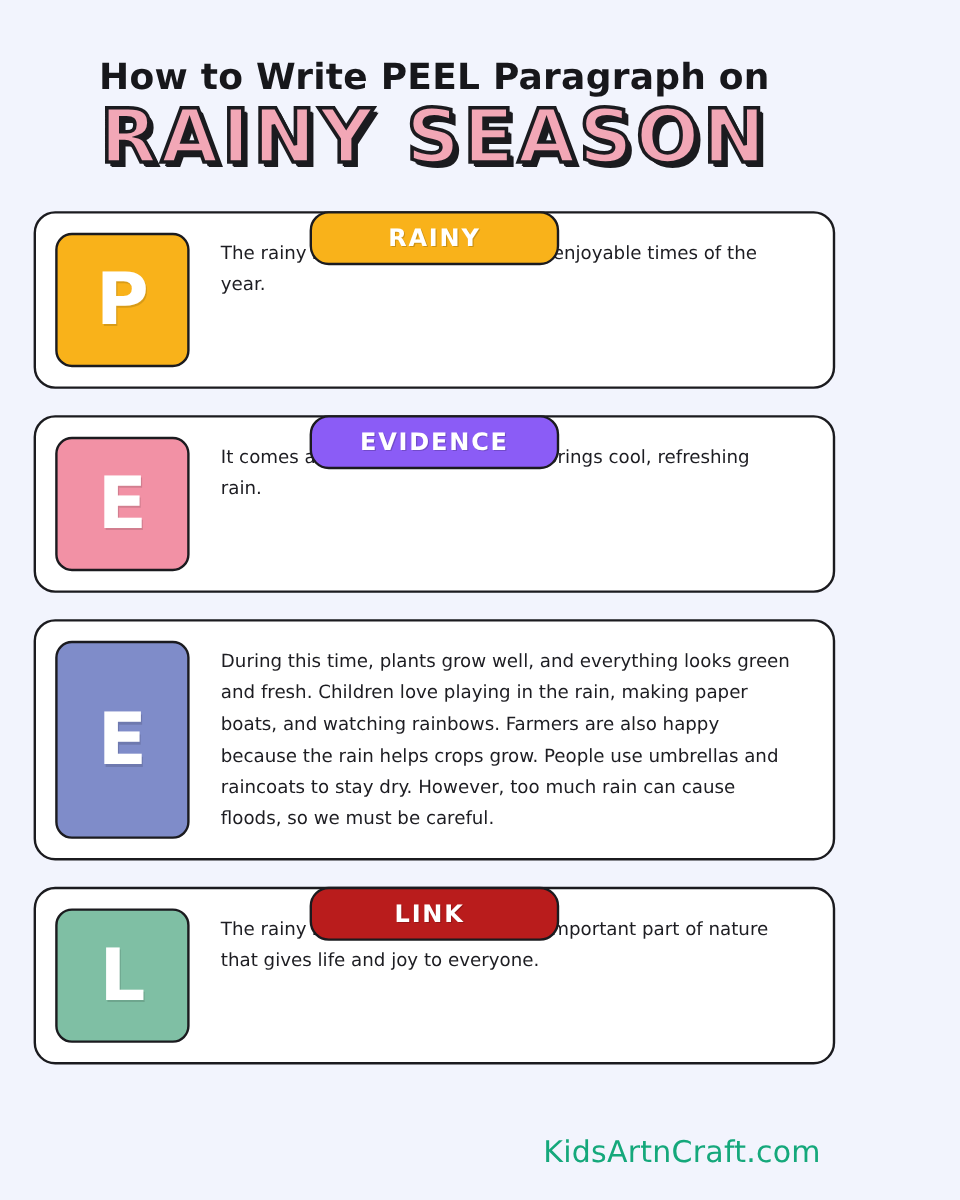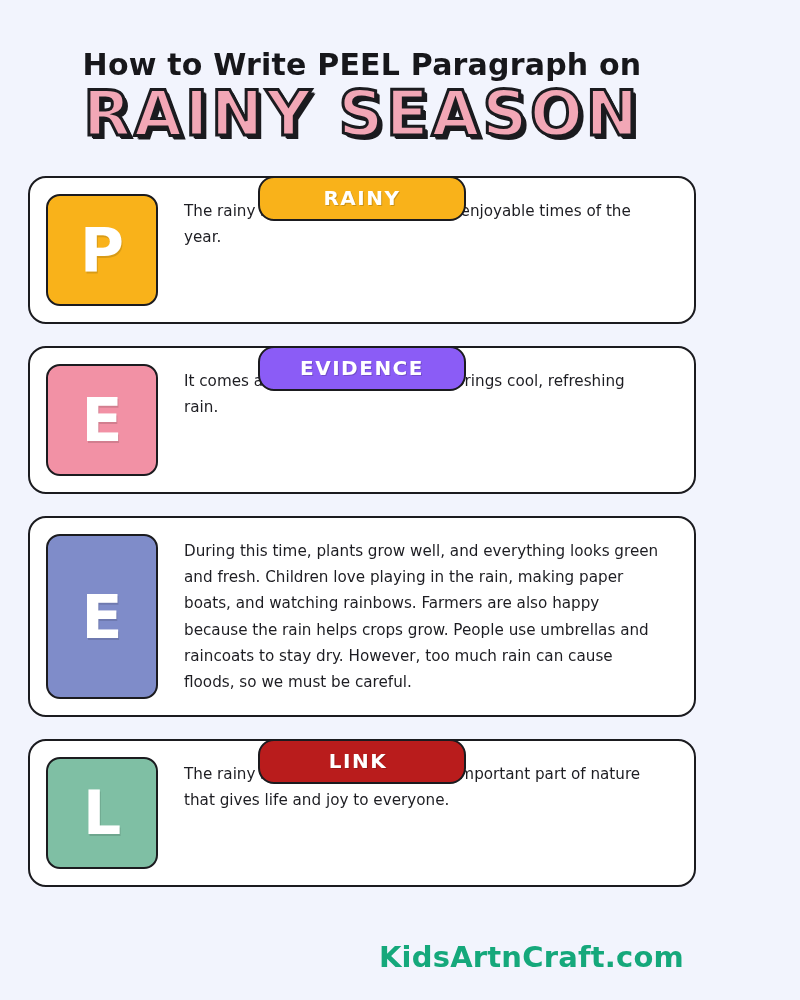--- a/index.html
+++ b/index.html
@@ -109,22 +109,22 @@
   .section.tall .card { min-height: 176px; }
   .section.tall .body-text { align-items: flex-start; }
 
   
 
   
   .footer {
     position: absolute;
     bottom: 26px;
     right: 40px;
-    font-size: 29px;
-    font-weight: bold;
+    font-size: 25px;
+    font-weight: normal;
     color: #15a87b;
     letter-spacing: 0.2px;
   }
 </style>
 </head>
 <body>
 
 <div class="page">
 
   <div class="header">

